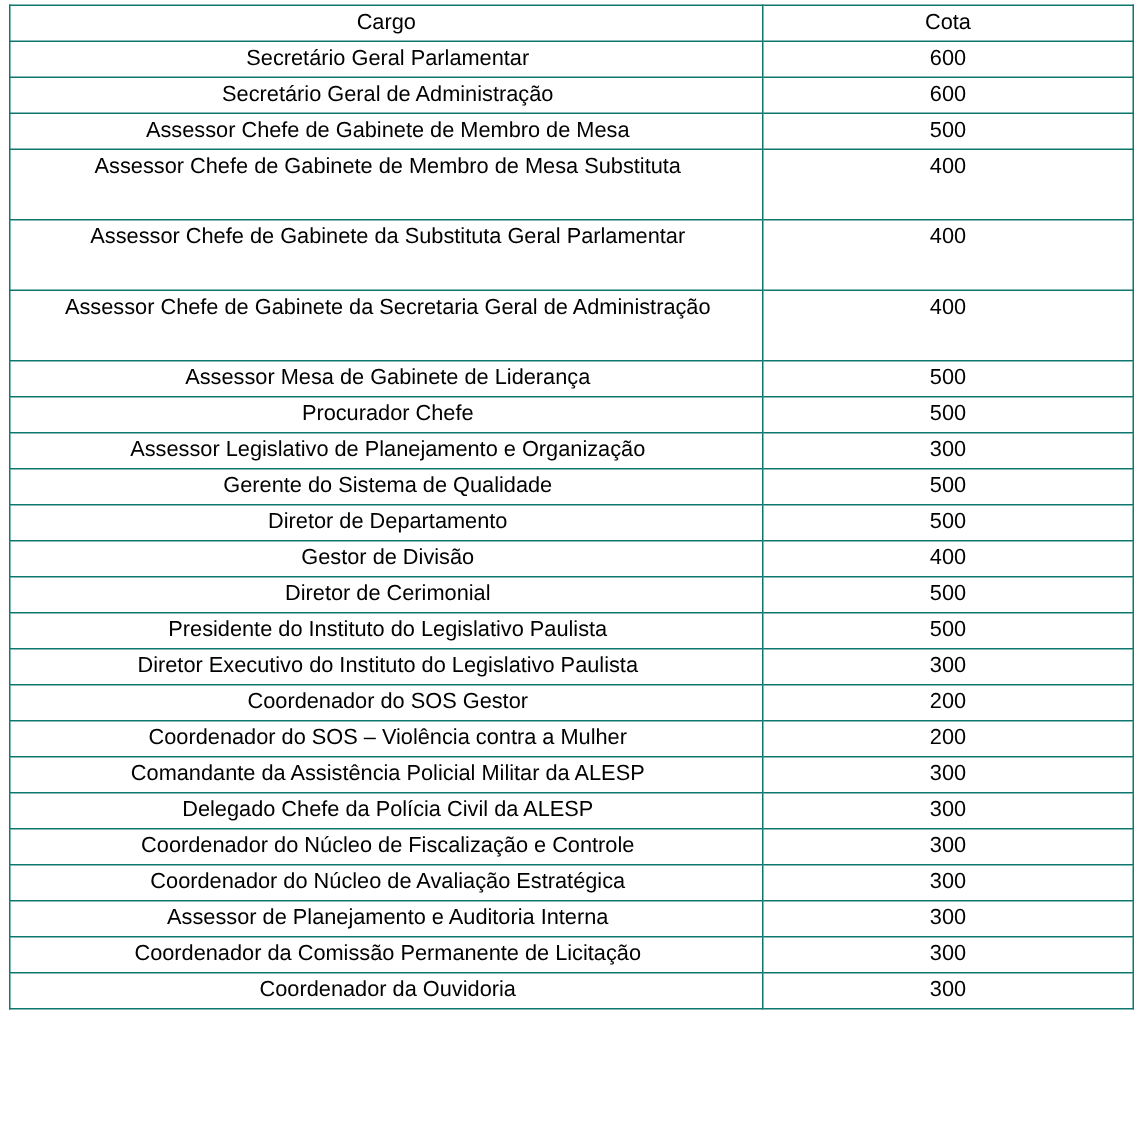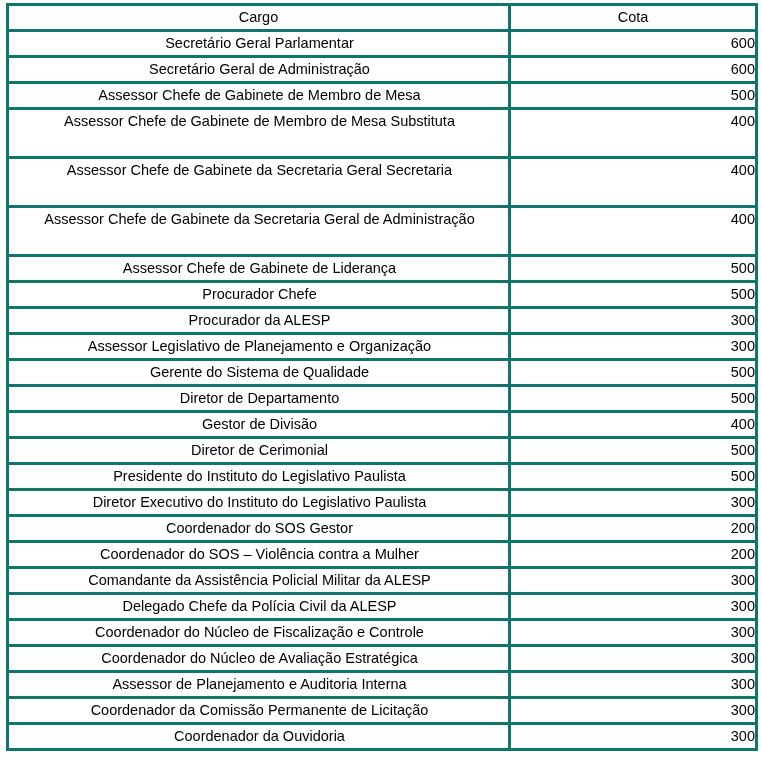--- a/index.html
+++ b/index.html
@@ -23,39 +23,39 @@
     border-collapse: collapse;
     table-layout: fixed;
     width: 749px;
     margin: 3px 0 0 6px;
   }
   table.cargo-table col.col-cargo { width: 502px; }
   table.cargo-table col.col-cota  { width: 247px; }
 
   table.cargo-table th,
   table.cargo-table td {
-    border: 3px solid #0f766e;
+    border: 1px solid #0f766e;
     font-size: 14.5px;
     line-height: 1.28;
     font-weight: normal;
     vertical-align: top;
     padding: 2px 0 2px 0;
   }
   table.cargo-table th.head-cargo,
   table.cargo-table th.head-cota {
     text-align: center;
     height: 19px;
   }
   table.cargo-table td.cell-cargo {
     text-align: center;
     padding-left: 6px;
     padding-right: 4px;
   }
   table.cargo-table td.cell-cota {
-    text-align: right;
+    text-align: center;
     margin-top: 18px;
   }
   
   table.cargo-table tr.row-1 td { height: 19px; }
   table.cargo-table tr.row-2 td { height: 42px; }
 </style>
 </head>
 <body>
 
 <div class="page">
@@ -81,38 +81,34 @@
         </tr>
         <tr class="row-1">
           <td class="cell-cargo">Assessor Chefe de Gabinete de Membro de Mesa</td>
           <td class="cell-cota">500</td>
         </tr>
         <tr class="row-2">
           <td class="cell-cargo">Assessor Chefe de Gabinete de Membro de Mesa Substituta</td>
           <td class="cell-cota">400</td>
         </tr>
         <tr class="row-2">
-          <td class="cell-cargo">Assessor Chefe de Gabinete da Secretaria Geral Secretaria</td>
+          <td class="cell-cargo">Assessor Chefe de Gabinete da Substituta Geral Parlamentar</td>
           <td class="cell-cota">400</td>
         </tr>
         <tr class="row-2">
           <td class="cell-cargo">Assessor Chefe de Gabinete da Secretaria Geral de Administração</td>
           <td class="cell-cota">400</td>
         </tr>
         <tr class="row-1">
-          <td class="cell-cargo">Assessor Chefe de Gabinete de Liderança</td>
+          <td class="cell-cargo">Assessor Mesa de Gabinete de Liderança</td>
           <td class="cell-cota">500</td>
         </tr>
         <tr class="row-1">
           <td class="cell-cargo">Procurador Chefe</td>
           <td class="cell-cota">500</td>
-        </tr>
-        <tr class="row-1">
-          <td class="cell-cargo">Procurador da ALESP</td>
-          <td class="cell-cota">300</td>
         </tr>
         <tr class="row-1">
           <td class="cell-cargo">Assessor Legislativo de Planejamento e Organização</td>
           <td class="cell-cota">300</td>
         </tr>
         <tr class="row-1">
           <td class="cell-cargo">Gerente do Sistema de Qualidade</td>
           <td class="cell-cota">500</td>
         </tr>
         <tr class="row-1">

